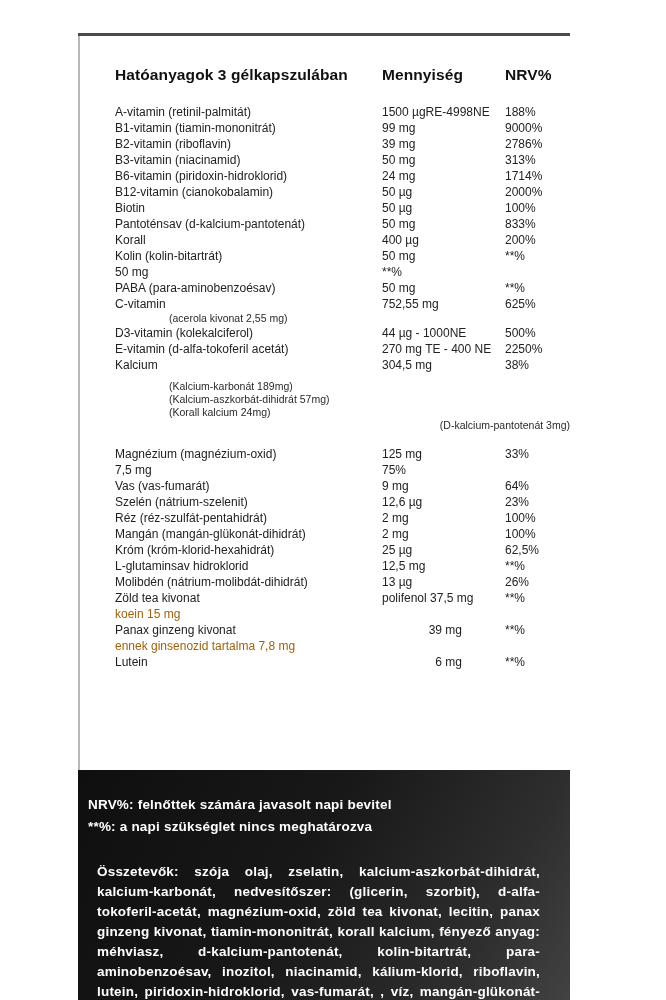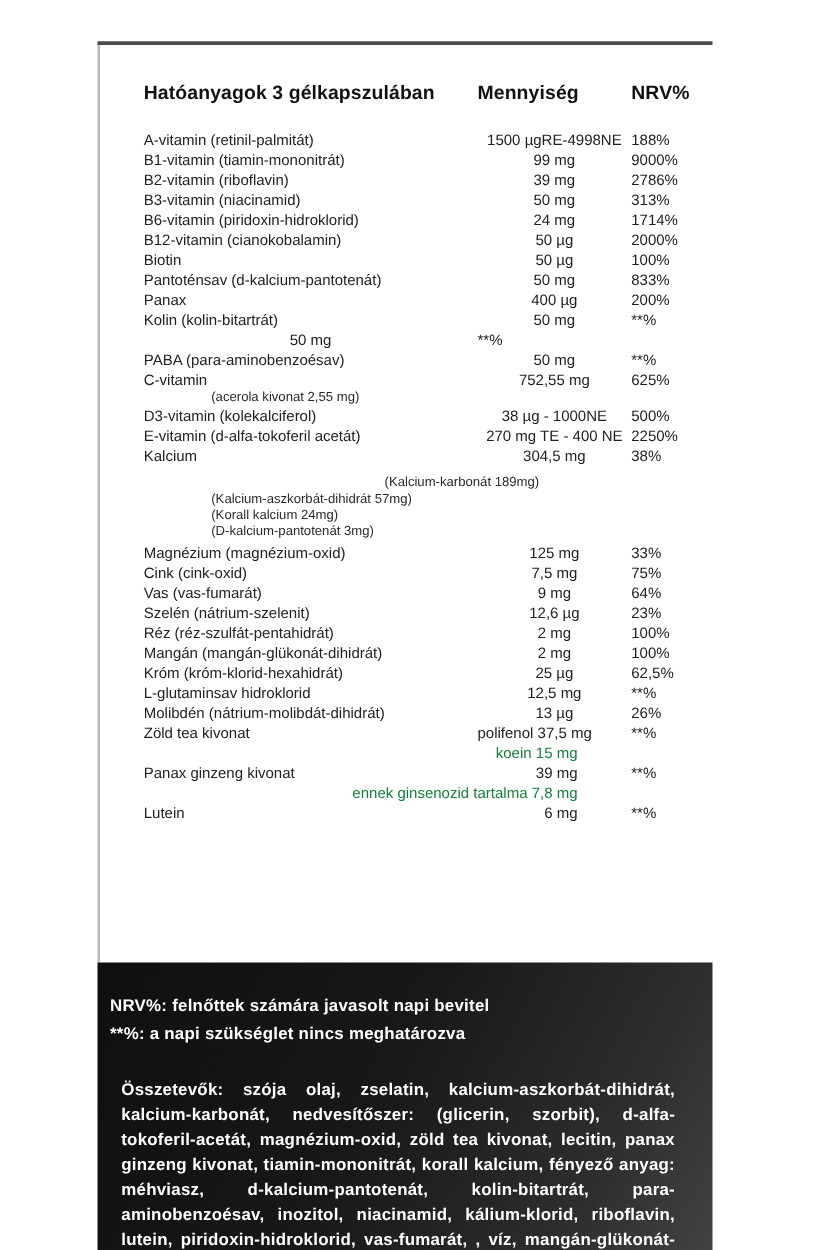--- a/index.html
+++ b/index.html
@@ -20,32 +20,32 @@
   .thead{
     display:grid;grid-template-columns:267px 123px 1fr;
     font-weight:bold;font-size:15.5px;letter-spacing:.1px;
     margin-bottom:20px;color:#111;
   }
   .trow{
     display:grid;grid-template-columns:267px 123px 1fr;
     font-size:12px;line-height:16px;color:#222;
   }
   .c-name{padding-right:6px;}
-  .c-qty{white-space:nowrap;text-align:center;}
+  .c-qty{white-space:nowrap;}
   .c-nrv{white-space:nowrap;}
   .qright .c-qty{text-align:right;padding-right:43px;box-sizing:border-box;}
   .sub{
     font-size:10.5px;line-height:13px;color:#2a2a2a;
     padding-left:54px;
   }
-  .sub.spaced-first{margin-top:7px;text-align:center;}
-  .sub.spaced-last{margin-bottom:2px;}
+  .sub.spaced-first{margin-top:7px;}
+  .sub.spaced-last{margin-bottom:14px;text-align:right;}
   .qty2,.subwide{
-    width:390px;text-align:right;padding-right:43px;box-sizing:border-box;
-    font-size:12px;line-height:16px;color:#15803d;white-space:nowrap;
+    width:390px;padding-right:43px;box-sizing:border-box;
+    font-size:12px;line-height:16px;color:#a16207;white-space:nowrap;
   }
   .footer-black{
     height:231px;box-sizing:border-box;
     background:linear-gradient(118deg,#0f0f0f 0%,#181818 45%,#2e2e2e 80%,#424242 100%);
     color:#ffffff;
     padding:24px 26px 0 10px;
   }
   .foot-note{
     font-weight:bold;font-size:13.5px;line-height:22px;letter-spacing:.2px;
   }
@@ -102,21 +102,21 @@
           <div class="c-name">Biotin</div>
           <div class="c-qty">50 µg</div>
           <div class="c-nrv">100%</div>
         </div>
         <div class="trow">
           <div class="c-name">Pantoténsav (d-kalcium-pantotenát)</div>
           <div class="c-qty">50 mg</div>
           <div class="c-nrv">833%</div>
         </div>
         <div class="trow">
-          <div class="c-name">Panax</div>
+          <div class="c-name">Korall</div>
           <div class="c-qty">400 µg</div>
           <div class="c-nrv">200%</div>
         </div>
         <div class="trow">
           <div class="c-name">Kolin (kolin-bitartrát)</div>
           <div class="c-qty">50 mg</div>
           <div class="c-nrv">**%</div>
         </div>
         <div class="trow">
           <div class="c-qty">50 mg</div>
@@ -128,21 +128,21 @@
           <div class="c-nrv">**%</div>
         </div>
         <div class="trow">
           <div class="c-name">C-vitamin</div>
           <div class="c-qty">752,55 mg</div>
           <div class="c-nrv">625%</div>
         </div>
         <div class="sub">(acerola kivonat 2,55 mg)</div>
         <div class="trow">
           <div class="c-name">D3-vitamin (kolekalciferol)</div>
-          <div class="c-qty">38 µg - 1000NE</div>
+          <div class="c-qty">44 µg - 1000NE</div>
           <div class="c-nrv">500%</div>
         </div>
         <div class="trow">
           <div class="c-name">E-vitamin (d-alfa-tokoferil acetát)</div>
           <div class="c-qty">270 mg TE - 400 NE</div>
           <div class="c-nrv">2250%</div>
         </div>
         <div class="trow">
           <div class="c-name">Kalcium</div>
           <div class="c-qty">304,5 mg</div>
@@ -151,21 +151,20 @@
         <div class="sub spaced-first">(Kalcium-karbonát 189mg)</div>
         <div class="sub">(Kalcium-aszkorbát-dihidrát 57mg)</div>
         <div class="sub">(Korall kalcium 24mg)</div>
         <div class="sub spaced-last">(D-kalcium-pantotenát 3mg)</div>
         <div class="trow">
           <div class="c-name">Magnézium (magnézium-oxid)</div>
           <div class="c-qty">125 mg</div>
           <div class="c-nrv">33%</div>
         </div>
         <div class="trow">
-          <div class="c-name">Cink (cink-oxid)</div>
           <div class="c-qty">7,5 mg</div>
           <div class="c-nrv">75%</div>
         </div>
         <div class="trow">
           <div class="c-name">Vas (vas-fumarát)</div>
           <div class="c-qty">9 mg</div>
           <div class="c-nrv">64%</div>
         </div>
         <div class="trow">
           <div class="c-name">Szelén (nátrium-szelenit)</div>

